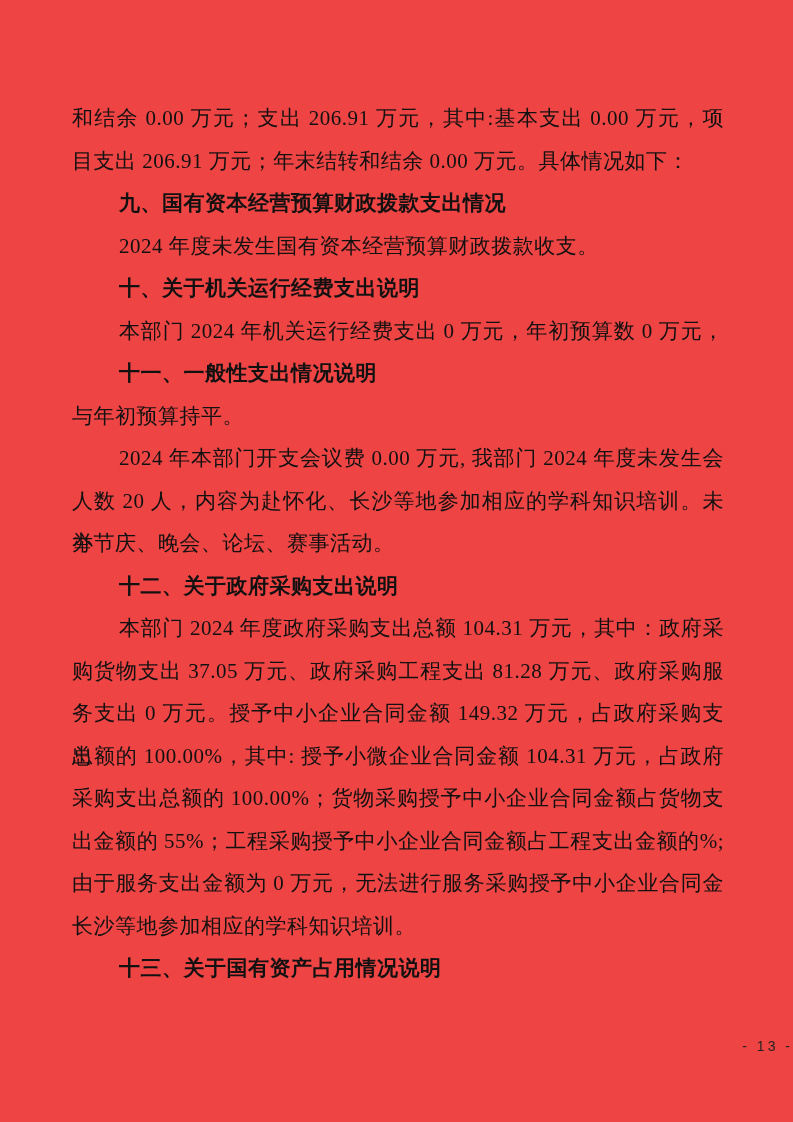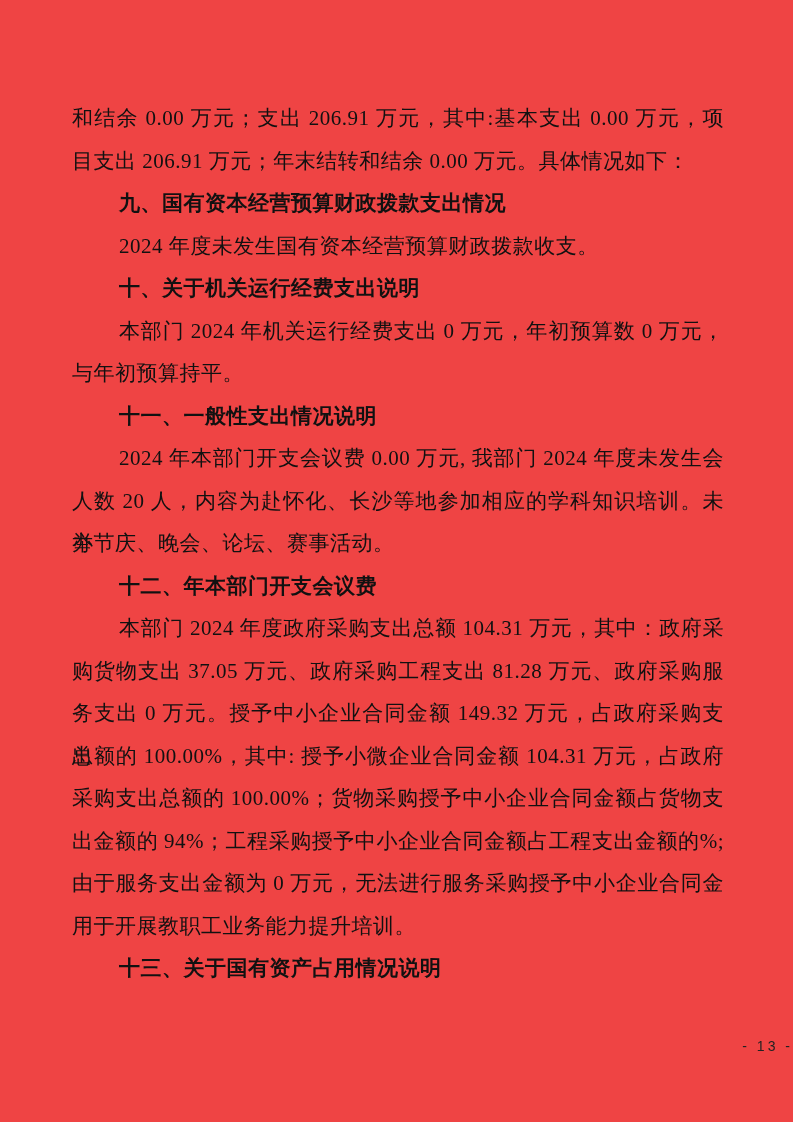--- a/index.html
+++ b/index.html
@@ -58,30 +58,30 @@
 <body>
 
 <div class="page">
   <div class="content">
     <div class="line just">和结余 0.00 万元；支出 206.91 万元，其中:基本支出 0.00 万元，项</div>
     <div class="line">目支出 206.91 万元；年末结转和结余 0.00 万元。具体情况如下：</div>
     <div class="line heading indent">九、国有资本经营预算财政拨款支出情况</div>
     <div class="line indent">2024 年度未发生国有资本经营预算财政拨款收支。</div>
     <div class="line heading indent">十、关于机关运行经费支出说明</div>
     <div class="line indent just">本部门 2024 年机关运行经费支出 0 万元，年初预算数 0 万元，</div>
+    <div class="line heading indent">十一、一般性支出情况说明</div>
     <div class="line">与年初预算持平。</div>
-    <div class="line heading indent">十一、一般性支出情况说明</div>
     <div class="line indent just">2024 年本部门开支会议费 0.00 万元, 我部门 2024 年度未发生会</div>
     <div class="line just">人数 20 人，内容为赴怀化、长沙等地参加相应的学科知识培训。未举</div>
     <div class="line">办节庆、晚会、论坛、赛事活动。</div>
-    <div class="line heading indent">十二、年本部门开支会议费</div>
+    <div class="line heading indent">十二、关于政府采购支出说明</div>
     <div class="line indent just">本部门 2024 年度政府采购支出总额 104.31 万元，其中：政府采</div>
     <div class="line just">购货物支出 37.05 万元、政府采购工程支出 81.28 万元、政府采购服</div>
     <div class="line just">务支出 0 万元。授予中小企业合同金额 149.32 万元，占政府采购支出</div>
     <div class="line just">总额的 100.00%，其中: 授予小微企业合同金额 104.31 万元，占政府</div>
     <div class="line just">采购支出总额的 100.00%；货物采购授予中小企业合同金额占货物支</div>
-    <div class="line just">出金额的 94%；工程采购授予中小企业合同金额占工程支出金额的%;</div>
+    <div class="line just">出金额的 55%；工程采购授予中小企业合同金额占工程支出金额的%;</div>
     <div class="line just">由于服务支出金额为 0 万元，无法进行服务采购授予中小企业合同金</div>
-    <div class="line">用于开展教职工业务能力提升培训。</div>
+    <div class="line">长沙等地参加相应的学科知识培训。</div>
     <div class="line heading indent">十三、关于国有资产占用情况说明</div>
   </div>
   <div class="pagenum">- 13 -</div>
 </div>
 
 </body></html>

